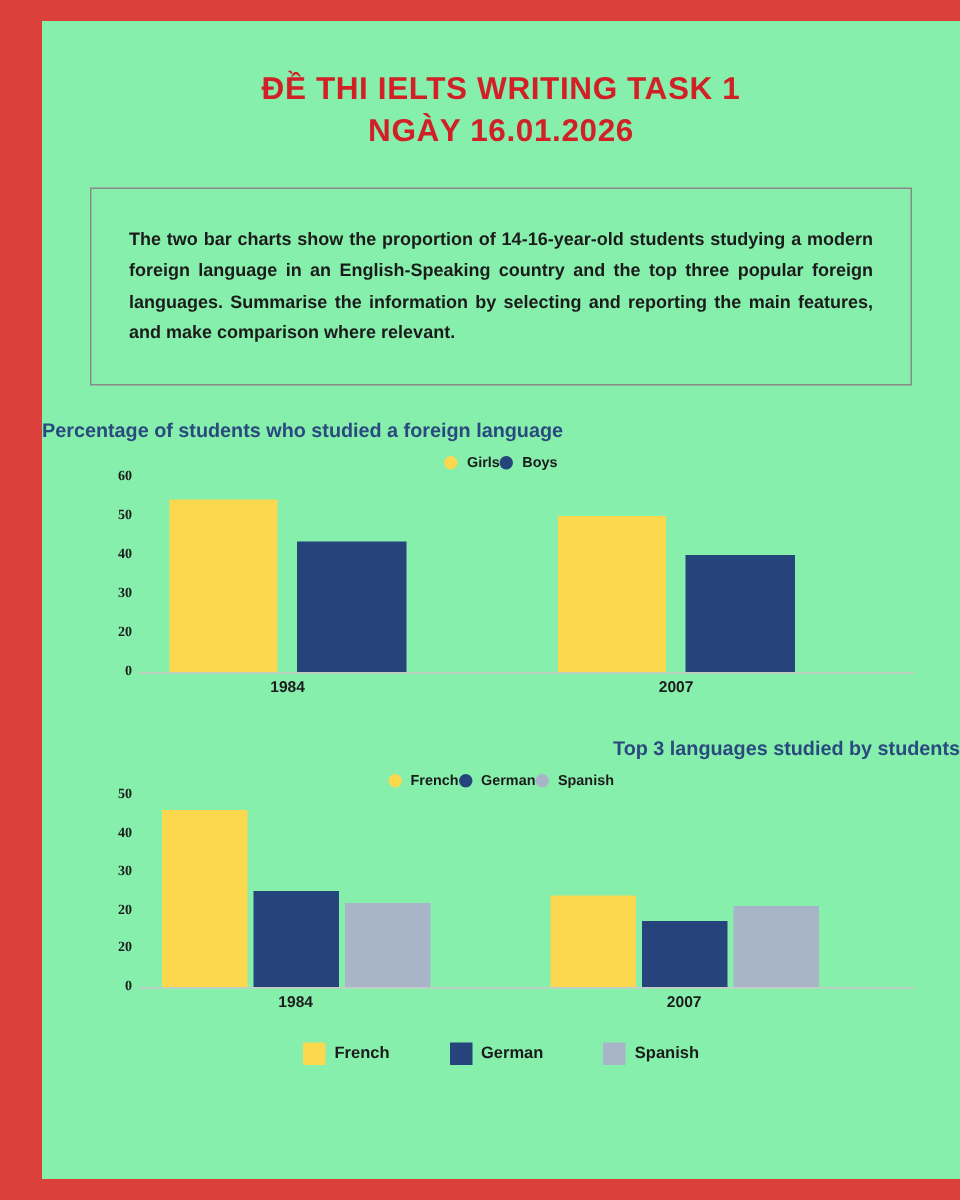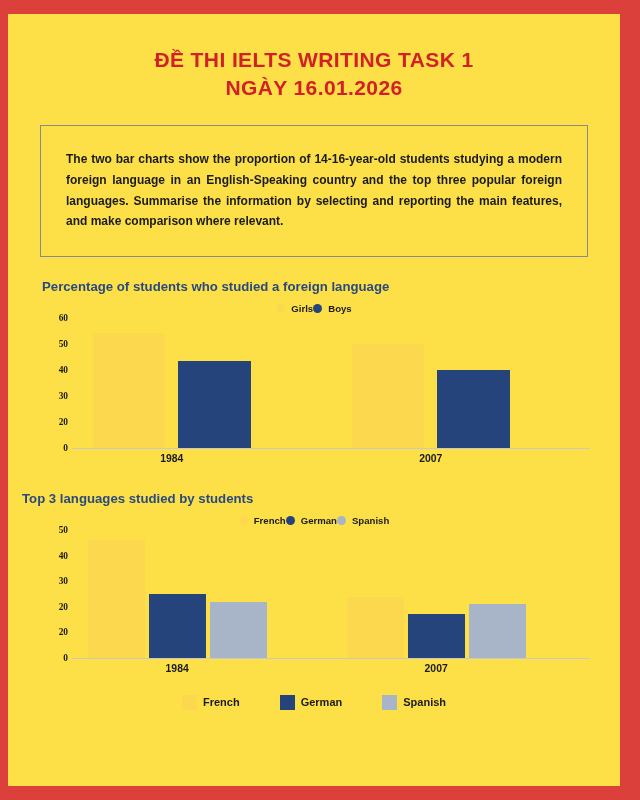--- a/index.html
+++ b/index.html
@@ -8,25 +8,25 @@
   }
   body {
     width: 640px;
     height: 800px;
     background: #dc403b;
     font-family: "Liberation Sans", sans-serif;
     overflow: hidden;
   }
   .page-frame {
     position: absolute;
-    left: 8px;
+    left: 28px;
     top: 14px;
     width: 612px;
     height: 772px;
-    background: #fde047;
+    background: #86efac;
     box-sizing: border-box;
   }
   
   .title-block {
     text-align: center;
     padding-top: 32px;
   }
   .title-line {
     color: #d22027;
     font-weight: bold;
@@ -51,24 +51,23 @@
   }
   
   .chart-section {
     margin-top: 22px;
   }
   .chart-title {
     color: #2a4a7f;
     font-weight: bold;
     font-size: 13.2px;
     margin: 0 0 0 0;
-    padding-left: 34px;
   }
   .chart-title.centered {
-    text-align: left;
+    text-align: right;
     padding-left: 14px;
   }
   .legend-row {
     display: flex;
     justify-content: center;
     align-items: center;
     margin-top: 9px;
     margin-bottom: 4px;
   }
   .legend-item {

